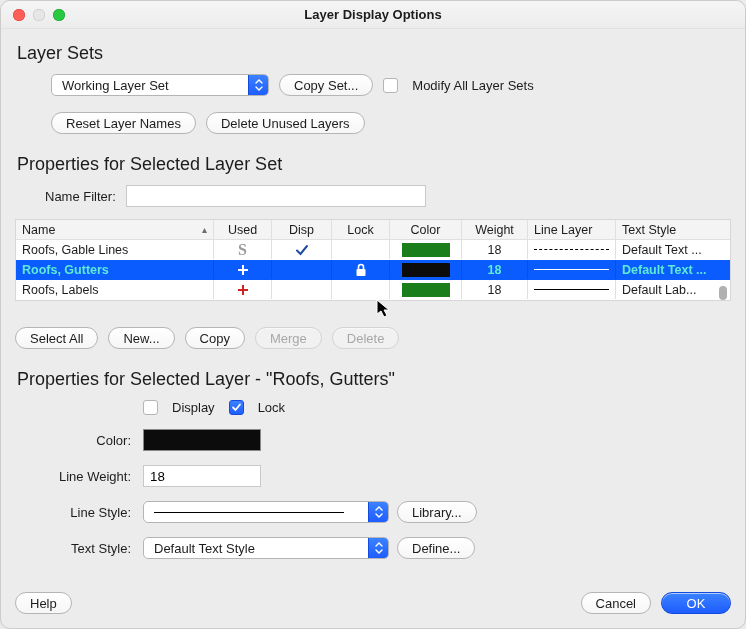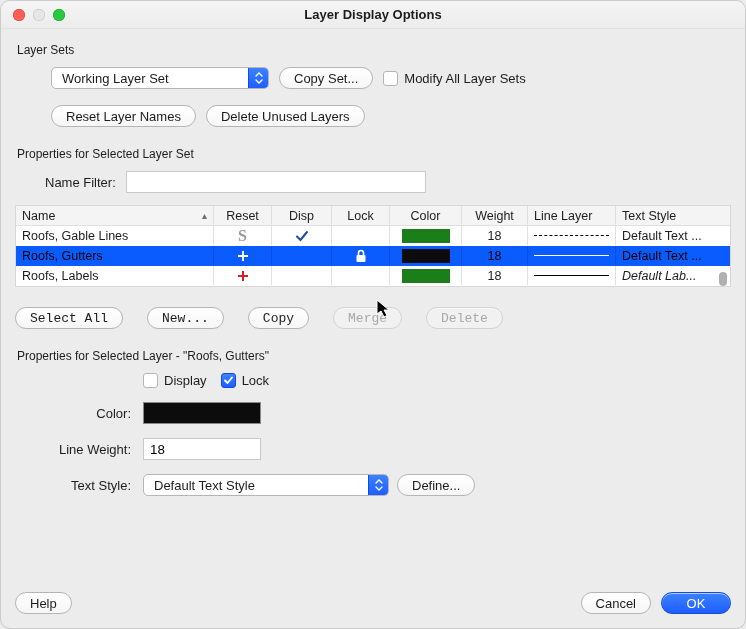--- a/index.html
+++ b/index.html
@@ -64,21 +64,21 @@
     font-weight:600;
     font-size:13px;
   }
   .body {
     flex:1;
     padding: 8px 14px 12px 14px;
     display:flex;
     flex-direction:column;
     gap:6px;
   }
-  .section-label { font-size:12px; margin: 6px 0 4px 2px; }
+  .section-label { font-size:18px; margin: 6px 0 4px 2px; }
   .row { display:flex; align-items:center; gap:10px; }
   .indent { padding-left: 36px; }
 
   
   .btn {
     display:inline-flex;
     align-items:center;
     justify-content:center;
     height:22px;
     padding:0 14px;
@@ -115,21 +115,21 @@
     border-left:1px solid #134bdc;
   }
   .dd-caret svg { fill:#fff; }
 
   
   .chk {
     width:15px;height:15px;border:1px solid #b5b5b5;border-radius:3px;background:#fff;display:inline-flex;align-items:center;justify-content:center;
   }
   .chk.checked { background: linear-gradient(#3b82ff,#1e5dff); border-color:#134bdc; }
   .chk.checked svg { stroke:#fff; }
-  .chk-label { display:inline-flex; align-items:center; gap:6px; }
+  .chk-label { display:inline-flex; align-items:center; gap:14px; }
 
   
   .input {
     height:22px; border:1px solid #c9c9c9; border-radius:0; background:#fff; padding:0 6px;
   }
 
   
   .table-wrap {
     border:1px solid var(--panel-border);
     background:#fff;
@@ -154,21 +154,21 @@
     align-items:center;
     padding:0 6px;
     border-right:1px solid var(--table-grid);
     overflow:hidden; white-space:nowrap; text-overflow:ellipsis;
     justify-content:flex-start;
   }
   .th { position:relative; font-weight:400;}
   .th .sort-ind { position:absolute; right:6px; font-size:10px; color:#6e6e6e;}
   .td.center, .th.center { justify-content:center; }
   .trow { height:20px; border-bottom:1px solid transparent; }
-  .trow.selected { background: var(--select-blue); color:#000000; }
+  .trow.selected { background: var(--select-blue); color:#5eead4;font-weight:bold; }
   .trow.selected .td { border-right-color: var(--select-blue-2); }
   .color-swatch { width:48px; height:14px; }
   .linestyle-solid { height:1px; background:#000; width:100%; }
   .linestyle-solid.white { background:#fff; }
   .linestyle-dash { height:0; border-top:1.5px dashed #000; width:100%; }
   .scroll-pill {
     position:absolute; right:3px; top:66px; width:8px; height:14px;
     background:#b0b0b0; border-radius:4px;
   }
 
@@ -234,21 +234,21 @@
       <span>Name Filter:</span>
       <input class="input" style="width: 300px;" value="">
     </div>
 
     <div class="table-wrap" style="margin-top:6px;">
       <div class="thead">
         <div class="th">
             <span>Name</span>
             <span class="sort-ind">▴</span>
           </div>
-        <div class="th center">Reset</div>
+        <div class="th center">Used</div>
         <div class="th center">Disp</div>
         <div class="th center">Lock</div>
         <div class="th center">Color</div>
         <div class="th center">Weight</div>
         <div class="th">Line Layer</div>
         <div class="th" style="border-right:none;">Text Style</div>
       </div>
 
       <div class="trow">
         <div class="td">Roofs, Gable Lines</div>
@@ -304,27 +304,27 @@
         </div>
         <div class="td center"></div>
         <div class="td center"></div>
         <div class="td center">
             <div class="color-swatch" style="background:#1a7f1a;"></div>
           </div>
         <div class="td center">18</div>
         <div class="td">
             <div class="linestyle-solid"></div>
           </div>
-        <div class="td" style="border-right:none;font-style:italic;">Default Lab...</div>
+        <div class="td" style="border-right:none;">Default Lab...</div>
       </div>
 
       <div class="scroll-pill"></div>
     </div>
 
-    <div class="row" style="margin-top:14px; gap:24px;font-family:Liberation Mono, monospace;">
+    <div class="row" style="margin-top:20px; gap:10px;">
       <div class="btn">Select All</div>
       <div class="btn">New...</div>
       <div class="btn">Copy</div>
       <div class="btn disabled">Merge</div>
       <div class="btn disabled">Delete</div>
     </div>
 
     <div class="section-label" style="margin-top:14px;">Properties for Selected Layer - "Roofs, Gutters"</div>
 
     <div class="form-row" style="padding-left:128px; gap:14px;">
@@ -345,20 +345,34 @@
     <div class="form-row" style="margin-top:8px;">
       <div class="form-label">Color:</div>
       <div style="width:118px;height:22px;background:#0c0c0c;border:1px solid #888;"></div>
     </div>
 
     <div class="form-row" style="margin-top:8px;">
       <div class="form-label">Line Weight:</div>
       <input class="input" style="width: 118px;" value="18">
     </div>
 
+    <div class="form-row" style="margin-top:8px;">
+      <div class="form-label">Line Style:</div>
+      <div class="dropdown" style="width:246px;">
+        <span class="dd-text" style="flex:1;">
+            <span style="display:block;height:1px;background:#000;width:190px;"></span>
+          </span>
+        <span class="dd-caret">
+          <svg width="8" height="12" viewBox="0 0 8 12">
+              <path d="M1 4 L4 1 L7 4 M1 8 L4 11 L7 8" stroke="#fff" stroke-width="1.4" fill="none" stroke-linecap="round"></path>
+            </svg>
+        </span>
+      </div>
+      <div class="btn">Library...</div>
+    </div>
 
     <div class="form-row" style="margin-top:8px;">
       <div class="form-label">Text Style:</div>
       <div class="dropdown" style="width:246px;">
         <span class="dd-text">Default Text Style</span>
         <span style="flex:1"></span>
         <span class="dd-caret">
           <svg width="8" height="12" viewBox="0 0 8 12">
               <path d="M1 4 L4 1 L7 4 M1 8 L4 11 L7 8" stroke="#fff" stroke-width="1.4" fill="none" stroke-linecap="round"></path>
             </svg>

